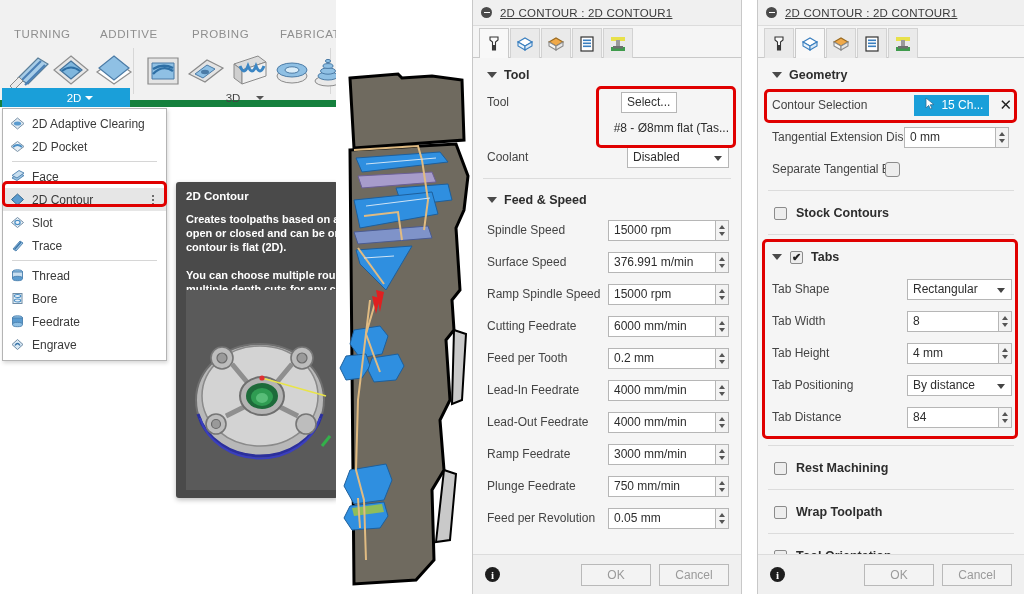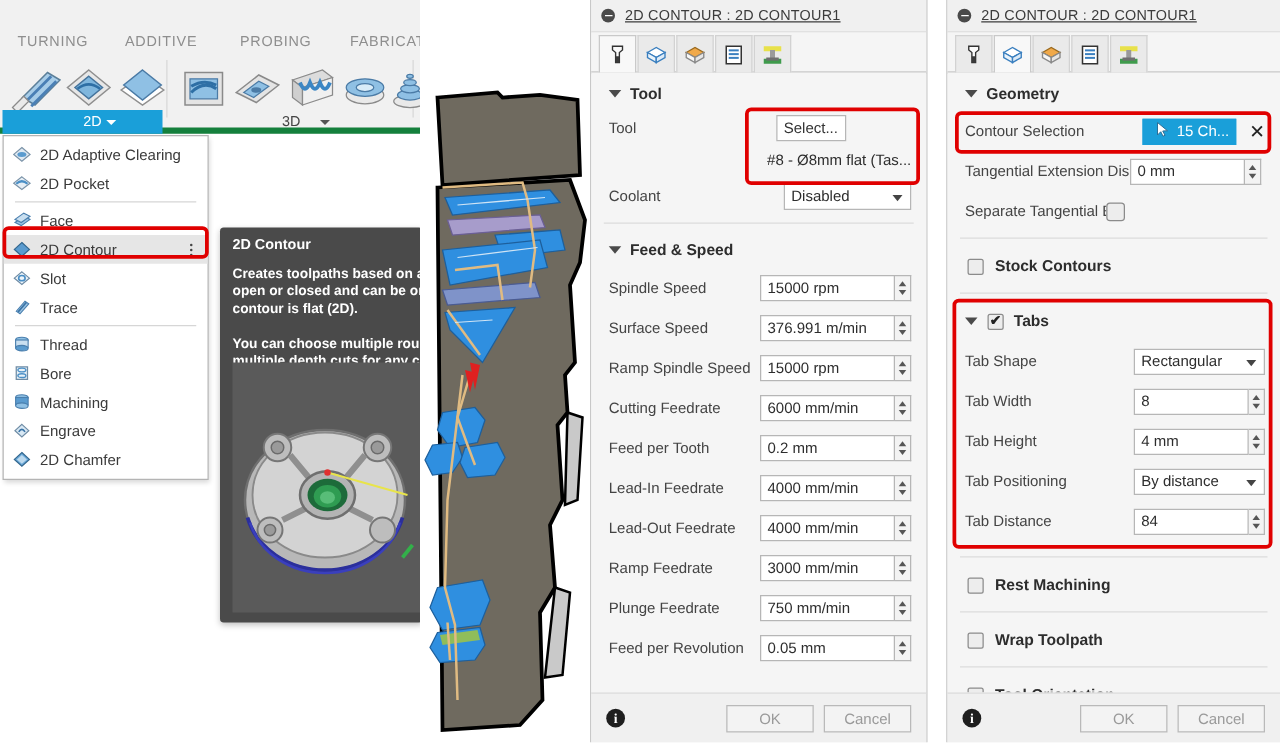--- a/index.html
+++ b/index.html
@@ -8,21 +8,21 @@
     width: 1024px; height: 594px;
     background: #ffffff;
     font-family: "Liberation Sans", sans-serif;
     overflow: hidden;
   }
   #root { position: relative; width: 1024px; height: 594px; background:#fff; }
 
   
   #ribbon {
     position: absolute; left:0; top:0; width: 336px; height: 107px;
-    background: #f1f1f1; border-bottom: 5px solid #15803d;
+    background: #f1f1f1; border-bottom: 7px solid #15803d;
   }
   #ribbon-groups {
     position:absolute; left:0; top:28px; width:336px; height:20px;
   }
   .ribbon-group-label {
     position:absolute; top:0; font-size:11.5px; color:#8e8e8e;
     letter-spacing:0.6px; font-family:"Liberation Sans", sans-serif;
   }
   .ribbon-icons { position:absolute; top:50px; left:0; height:42px; }
   .ricon { position:absolute; top:0; width:46px; height:42px; }
@@ -351,42 +351,33 @@
     </div>
 
     <div class="mitem">
       <span class="mico">
         <svg viewBox="0 0 15 15" width="15" height="15">
             <ellipse cx="7.5" cy="4" rx="5" ry="2.2" fill="#8fc0e4" stroke="#4a7fae" stroke-width="0.9"></ellipse>
             <rect x="2.5" y="4" width="10" height="6" fill="#5a9bcf" stroke="#4a7fae" stroke-width="0.9"></rect>
             <ellipse cx="7.5" cy="10.5" rx="5" ry="2.2" fill="#8fc0e4" stroke="#4a7fae" stroke-width="0.9"></ellipse>
           </svg>
       </span>
-      <span class="mtxt">Machining</span>
+      <span class="mtxt">Feedrate</span>
     </div>
 
     <div class="mitem">
       <span class="mico">
         <svg viewBox="0 0 15 15" width="15" height="15">
             <polygon points="7.5,2.5 13,7.5 7.5,12.5 2,7.5" fill="#d8e8f4" stroke="#6f8ca5" stroke-width="1"></polygon>
             <path d="M5 8.5 q2.5 -4 5 0" stroke="#3a74a7" stroke-width="1.3" fill="none"></path>
           </svg>
       </span>
       <span class="mtxt">Engrave</span>
     </div>
 
-    <div class="mitem">
-      <span class="mico">
-        <svg viewBox="0 0 15 15" width="15" height="15">
-            <polygon points="7.5,2 13.5,7.5 7.5,13 1.5,7.5" fill="#6aa8d8" stroke="#34688f" stroke-width="1"></polygon>
-            <polygon points="7.5,4 11.5,7.5 7.5,11 3.5,7.5" fill="#bcd9ee"></polygon>
-          </svg>
-      </span>
-      <span class="mtxt">2D Chamfer</span>
-    </div>
   </div>
 
   <div class="redbox" style="left:2px; top:181px; width:165px; height:26px;"></div>
 
   <div id="tooltip">
     <div id="tt-title">2D Contour</div>
     <div class="tt-p" style="margin-top:10px;">Creates toolpaths based on a</div>
     <div class="tt-p" style="margin-top:0;">open or closed and can be on</div>
     <div class="tt-p" style="margin-top:0;">contour is flat (2D).</div>
     <div class="tt-p" style="margin-top:14px;">You can choose multiple rough</div>

